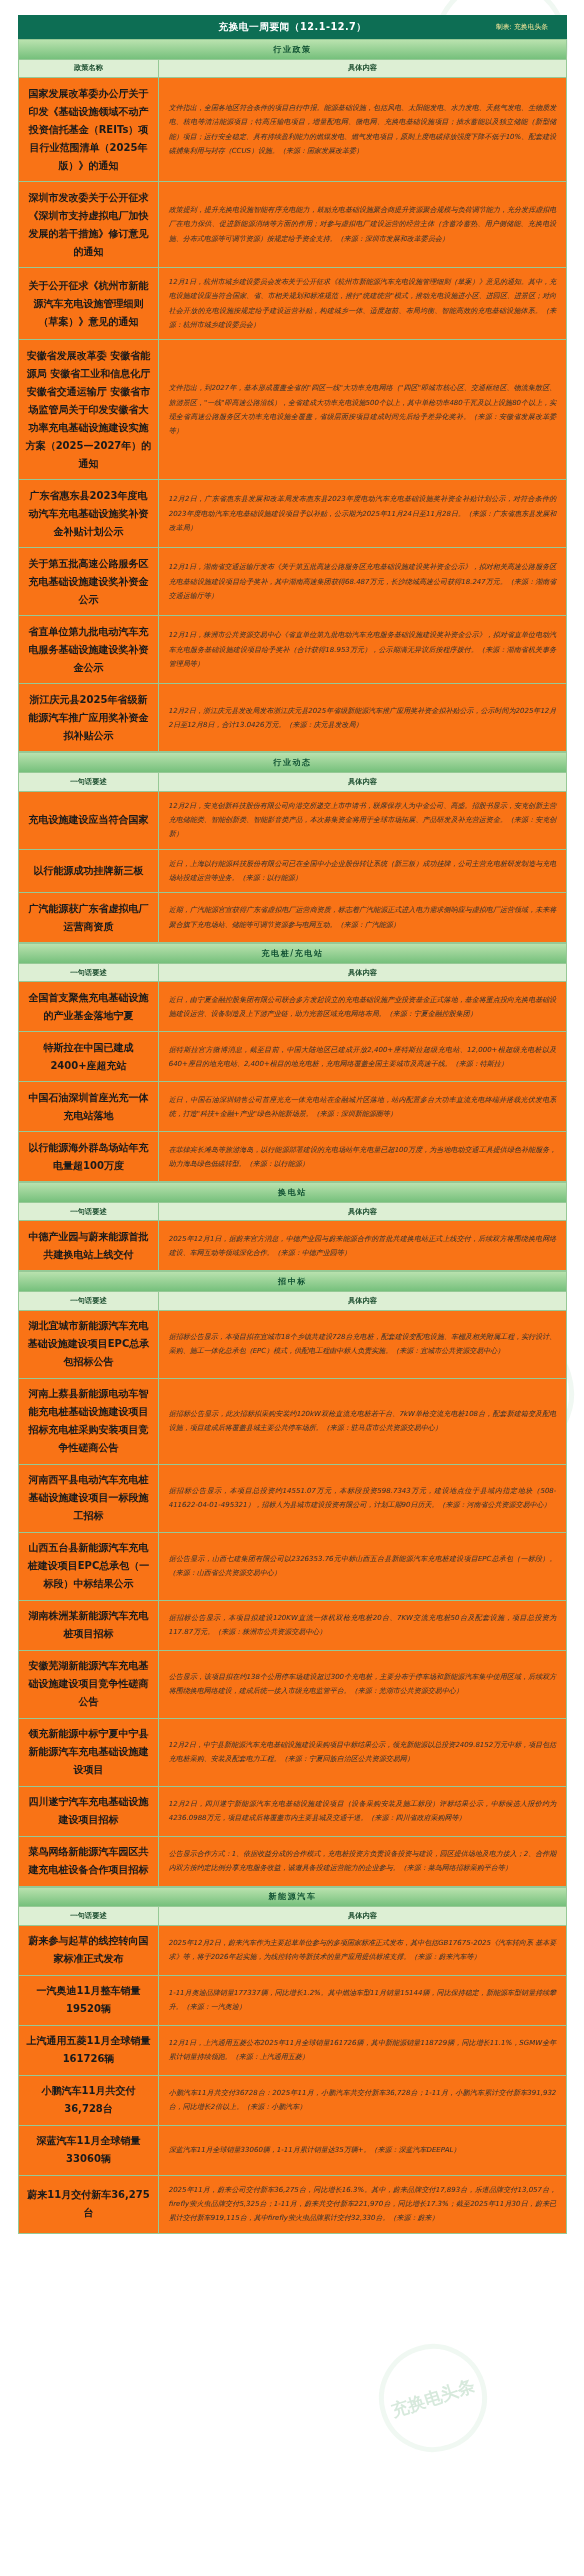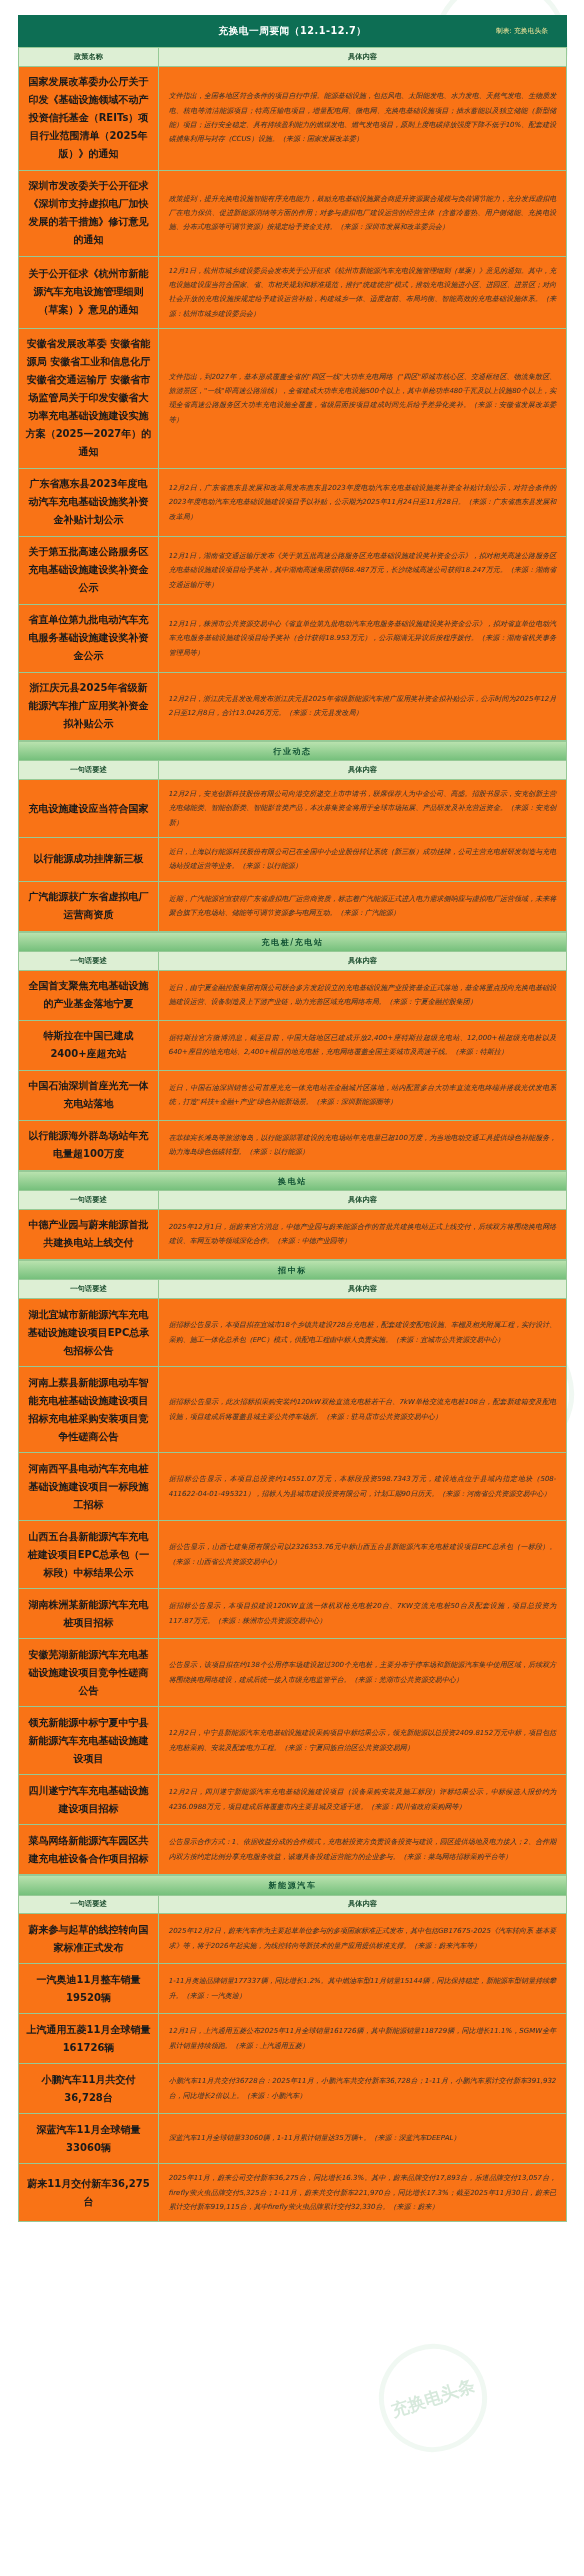--- a/index.html
+++ b/index.html
@@ -6,21 +6,21 @@
   html,body { background:#ffffff; }
   body {
     width:585px; min-height:2576px; position:relative; overflow:hidden;
     font-family:"DejaVu Sans","Liberation Sans",sans-serif;
   }
   .page { width:549px; margin:15px auto 25px; position:relative; z-index:2; }
 
   
   .main-header {
     background:var(--header_bg,#0d6e54);
-    height:32px; display:flex; align-items:center; justify-content:center;
+    height:24px; display:flex; align-items:center; justify-content:center;
     position:relative;
   }
   .main-title { color:#ffffff; font-size:9.7px; font-weight:bold; letter-spacing:0.5px; }
   .byline { position:absolute; right:19px; top:0; bottom:0; display:flex; align-items:center;
     color:#ffec9e; font-size:6.8px; }
 
   
   .section-bar {
     height:19.5px; display:flex; align-items:center; justify-content:center;
     background:linear-gradient(180deg,#b9e2ae 0%, var(--section_bg,#76c07c) 100%);
@@ -85,20 +85,23 @@
     <span>充换电头条</span>
   </div>
 
 <div class="page">
   <div class="main-header">
     <span class="main-title">充换电一周要闻（12.1-12.7）</span>
     <span class="byline">制表: 充换电头条</span>
   </div>
   <div id="sections-root">
   <section class="section">
+    <div class="section-bar">
+      <span class="section-title">行业政策</span>
+    </div>
     <table class="news-table">
       <colgroup>
             <col class="col-name">
             <col class="col-content">
           </colgroup>
       <thead>
         <tr>
           <th>政策名称</th>
           <th>具体内容</th>
         </tr>

